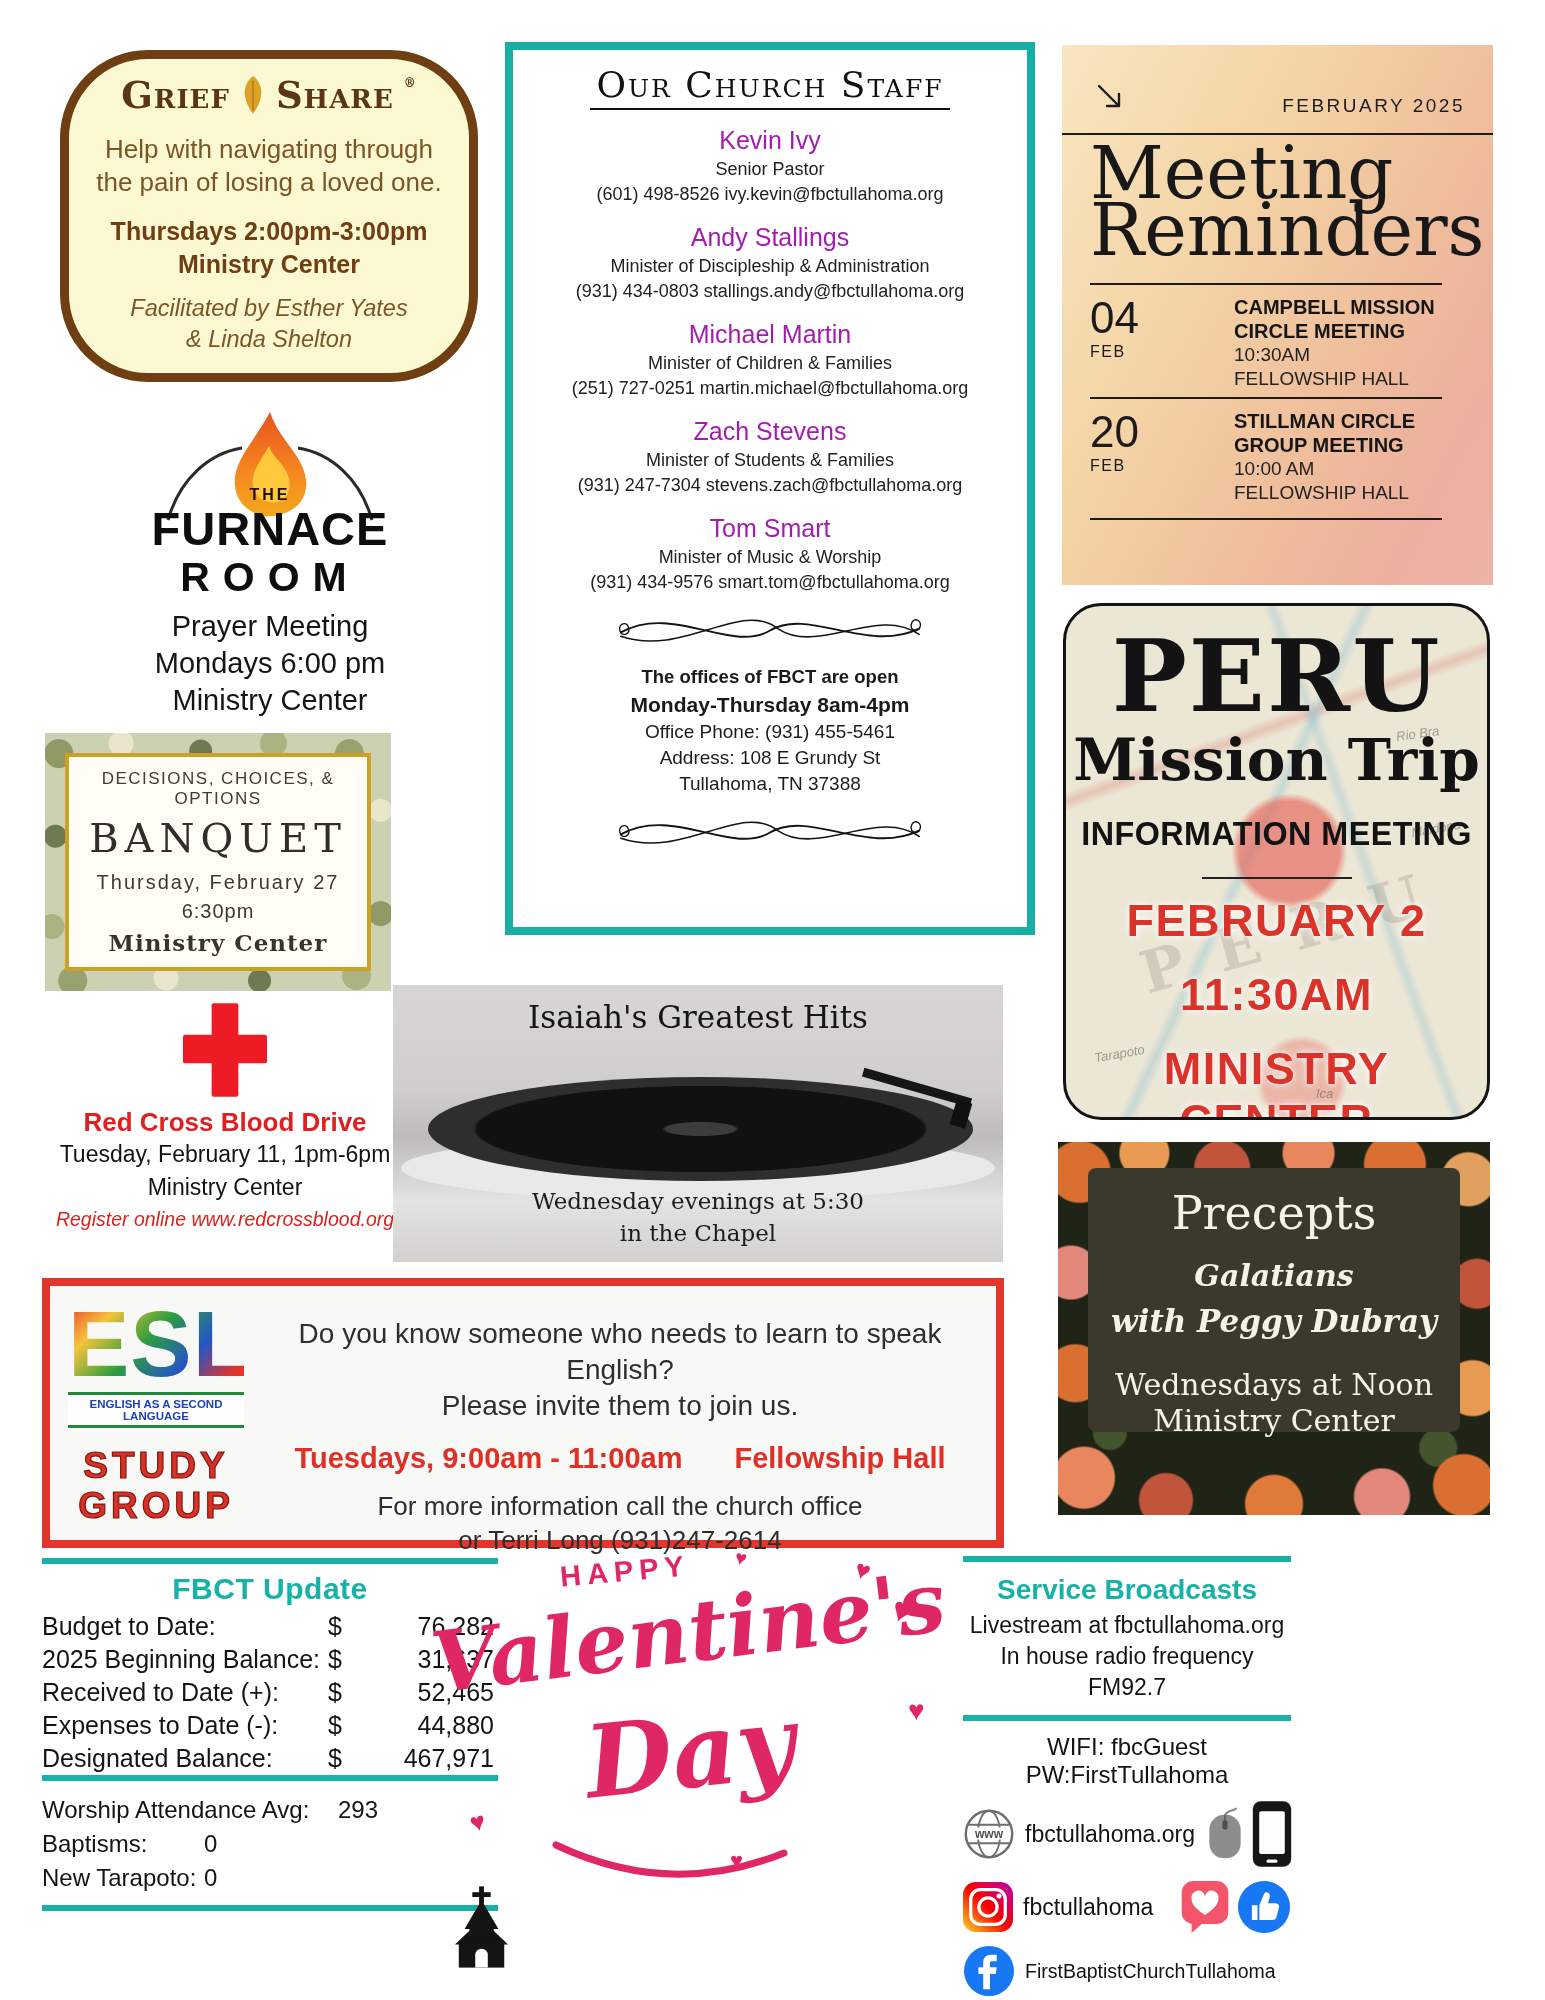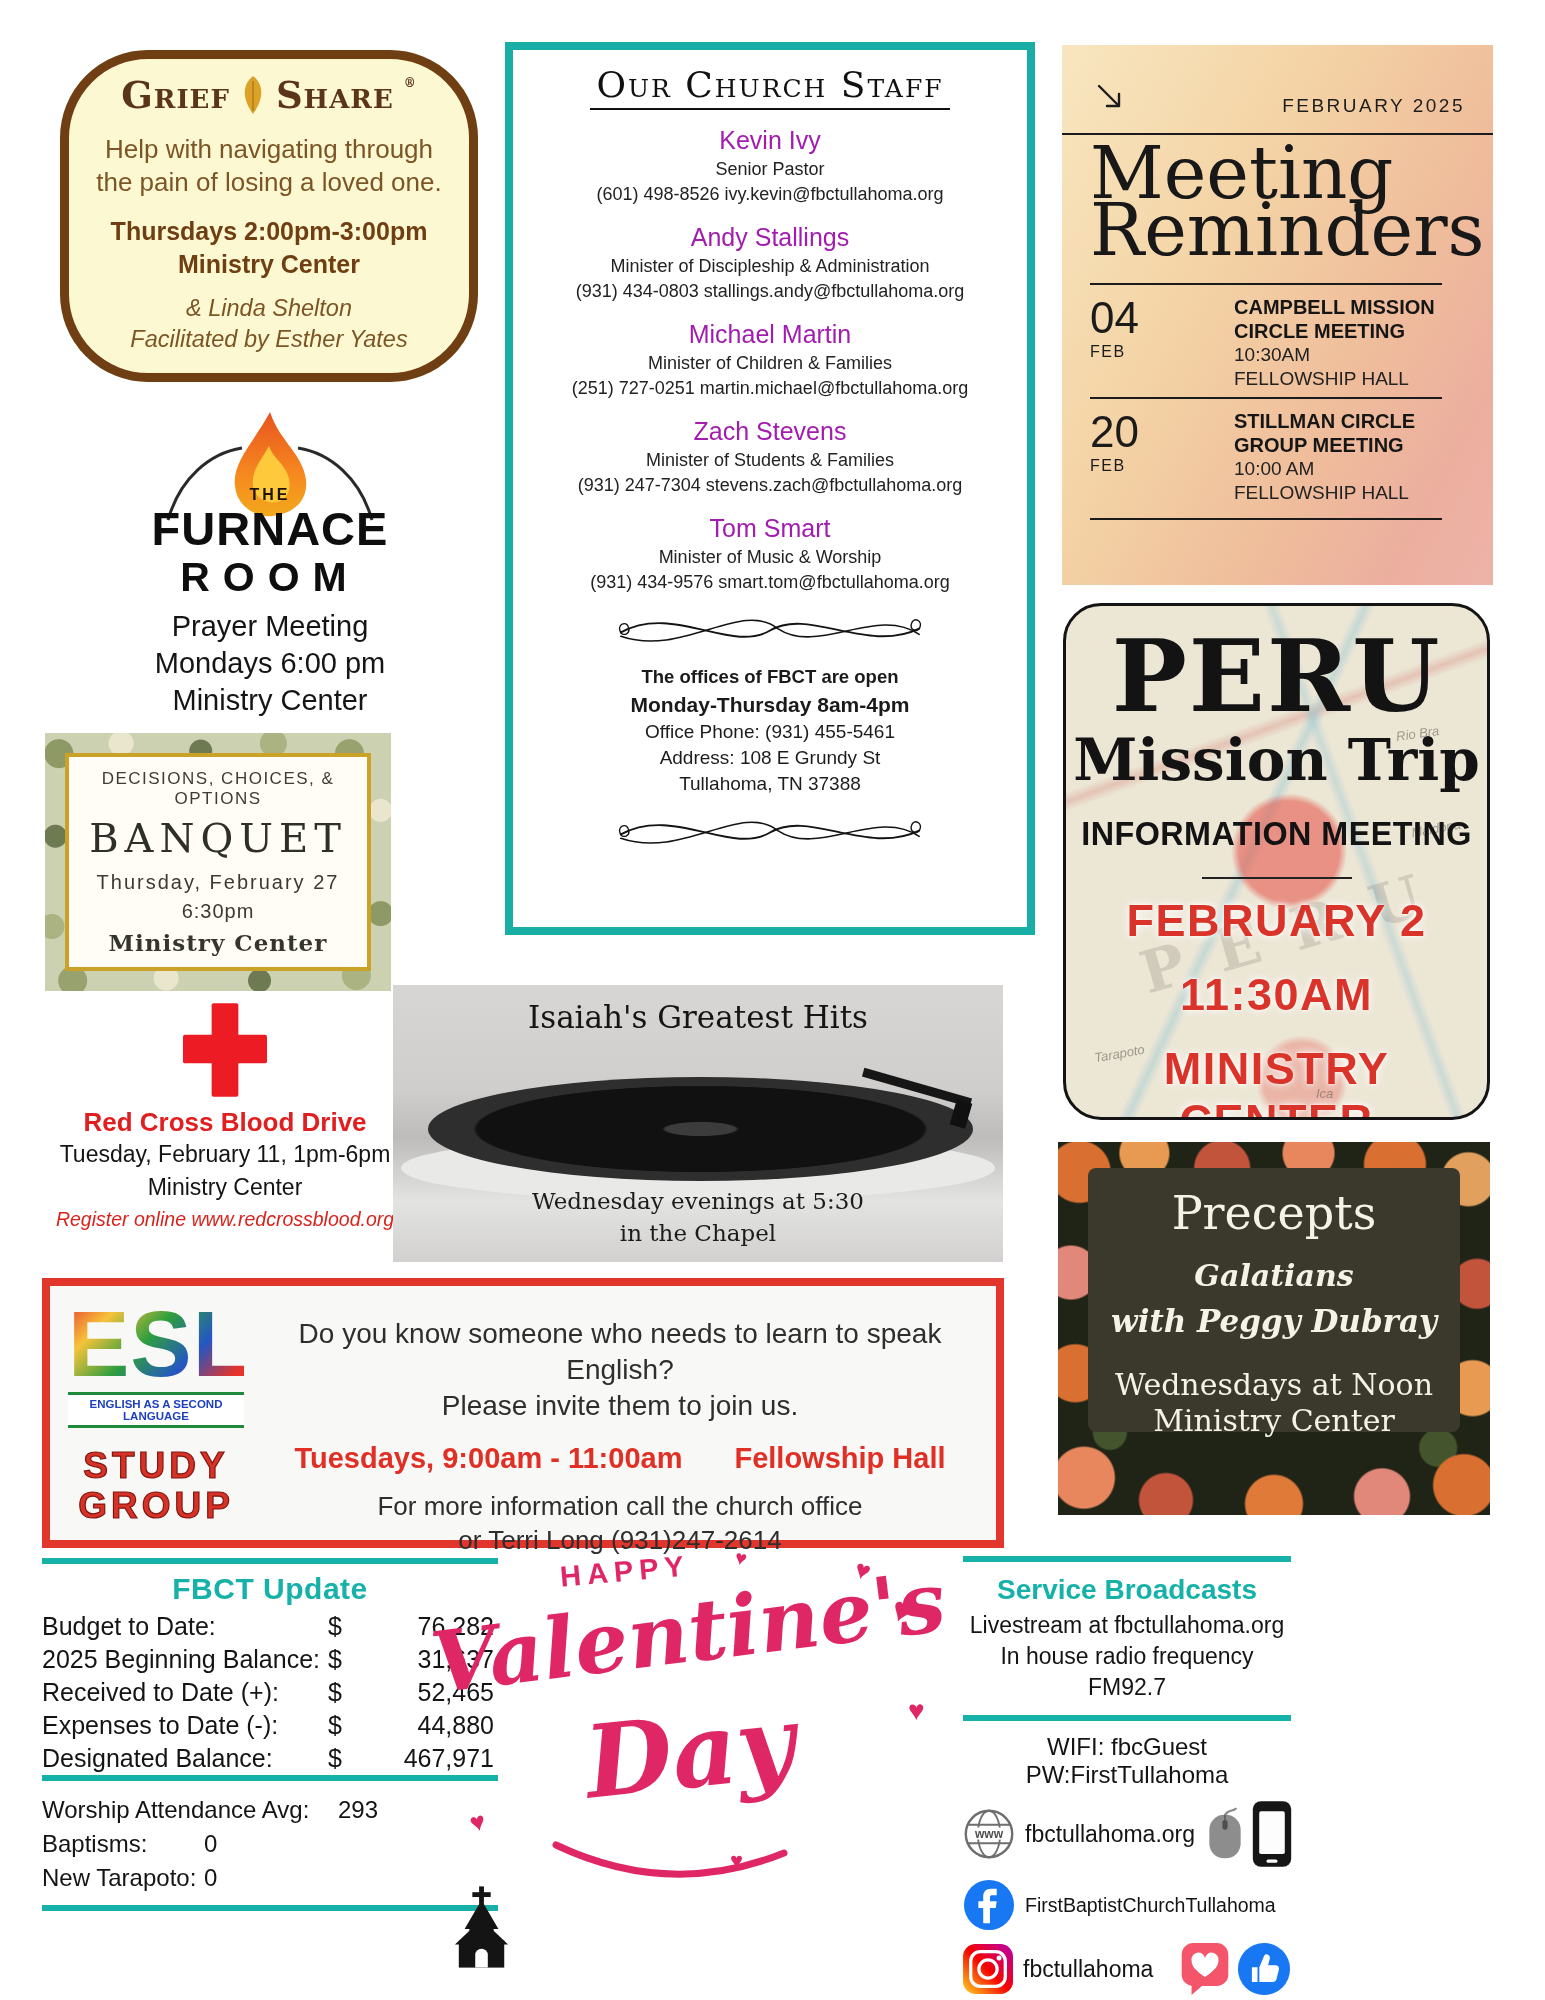--- a/index.html
+++ b/index.html
@@ -251,22 +251,22 @@
     </div>
     <div class="gs-tag">
       <div>Help with navigating through</div>
       <div>the pain of losing a loved one.</div>
     </div>
     <div class="gs-bold">
       <div>Thursdays 2:00pm-3:00pm</div>
       <div>Ministry Center</div>
     </div>
     <div class="gs-it">
+      <div>Facilitated by Esther Yates</div>
       <div>&amp; Linda Shelton</div>
-      <div>Facilitated by Esther Yates</div>
     </div>
   </div>
 
   <div class="abs" id="furnace">
     <span style="display:inline-block;">
       <svg viewBox="0 0 240 120" width="240" height="120">
         <defs>
             <linearGradient id="flamegrad" x1="0" y1="0" x2="0" y2="1">
           <stop offset="0" stop-color="#e8541f"></stop>
               <stop offset=".6" stop-color="#f6891f"></stop>
@@ -568,30 +568,20 @@
           </svg>
         </span>
         <span>
           <svg viewBox="0 0 46 76" width="42" height="70">
             <rect x="2" y="2" width="42" height="72" rx="9" fill="#161616"></rect>
             <rect x="9" y="13" width="28" height="47" rx="2" fill="#fdfdfd"></rect>
             <rect x="17" y="66" width="12" height="3.5" rx="1.7" fill="#fdfdfd"></rect>
           </svg>
         </span>
       </span>
-    </div>
-
-    <div class="bc-row">
-      <span>
-        <svg viewBox="0 0 54 54" width="52" height="52">
-          <circle cx="27" cy="27" r="26" fill="#1877f2"></circle>
-          <path d="M30 17 h5 v-7 h-6 c-5 0 -8 3 -8 8 v5 h-5 v7 h5 v16 h7 V30 h6 l1 -7 h-7 v-4 c0 -1.5 1 -2 2 -2 z" fill="#fff"></path>
-        </svg>
-      </span>
-      <span class="bc-text-sm">FirstBaptistChurchTullahoma</span>
     </div>
 
     <div class="bc-row">
       <span>
         <svg viewBox="0 0 52 52" width="50" height="50">
           <defs>
               <linearGradient id="ig" x1="0" y1="1" x2="1" y2="0">
             <stop offset="0" stop-color="#ffd521"></stop>
                 <stop offset=".5" stop-color="#f50000"></stop>
                 <stop offset="1" stop-color="#b900b4"></stop>
@@ -614,15 +604,25 @@
         </span>
         <span>
           <svg viewBox="0 0 58 58" width="54" height="54">
             <circle cx="29" cy="29" r="28" fill="#1877f2"></circle>
             <path d="M16 43 V27 h6 v16 z M24 43 h14 c2.5 0 4 -1.2 4.5 -3.5 l2.5 -10 c.6 -2.6 -1 -4.5 -3.6 -4.5 h-8 l1.8 -7 c.5 -2.5 -.6 -4 -2.6 -4.6 c-1.8 -.5 -3 .4 -3.8 2.2 L24 27 z" fill="#fff"></path>
           </svg>
         </span>
       </span>
     </div>
 
+    <div class="bc-row">
+      <span>
+        <svg viewBox="0 0 54 54" width="52" height="52">
+          <circle cx="27" cy="27" r="26" fill="#1877f2"></circle>
+          <path d="M30 17 h5 v-7 h-6 c-5 0 -8 3 -8 8 v5 h-5 v7 h5 v16 h7 V30 h6 l1 -7 h-7 v-4 c0 -1.5 1 -2 2 -2 z" fill="#fff"></path>
+        </svg>
+      </span>
+      <span class="bc-text-sm">FirstBaptistChurchTullahoma</span>
+    </div>
+
   </div>
 
 </div>
 
 </body></html>

